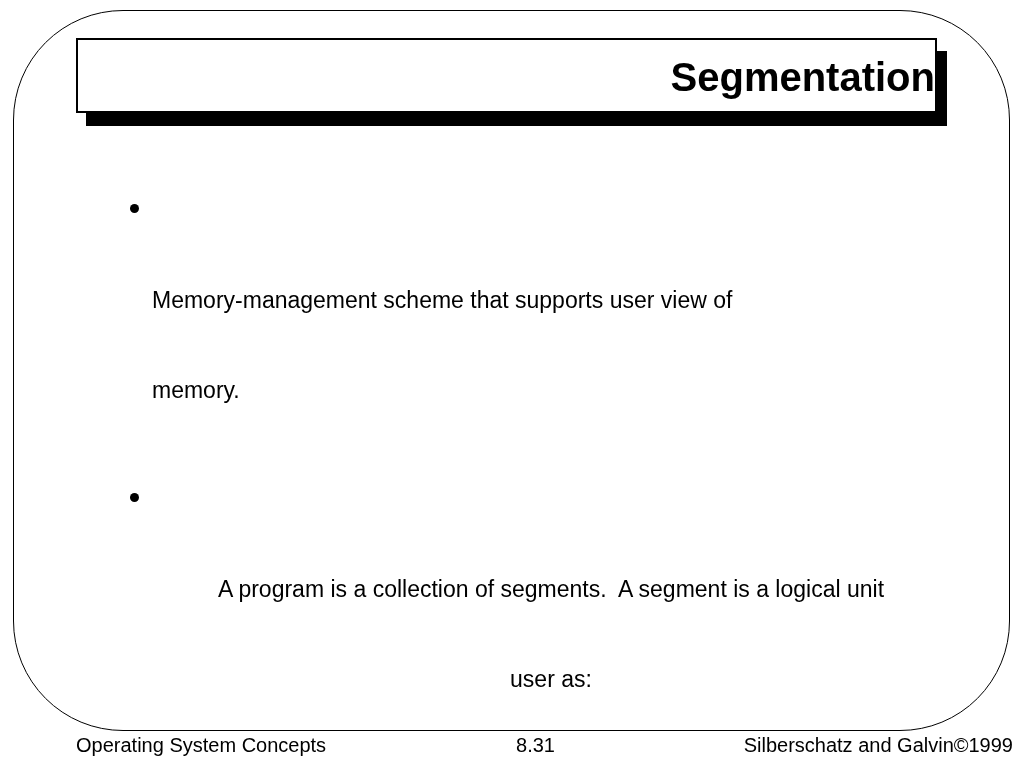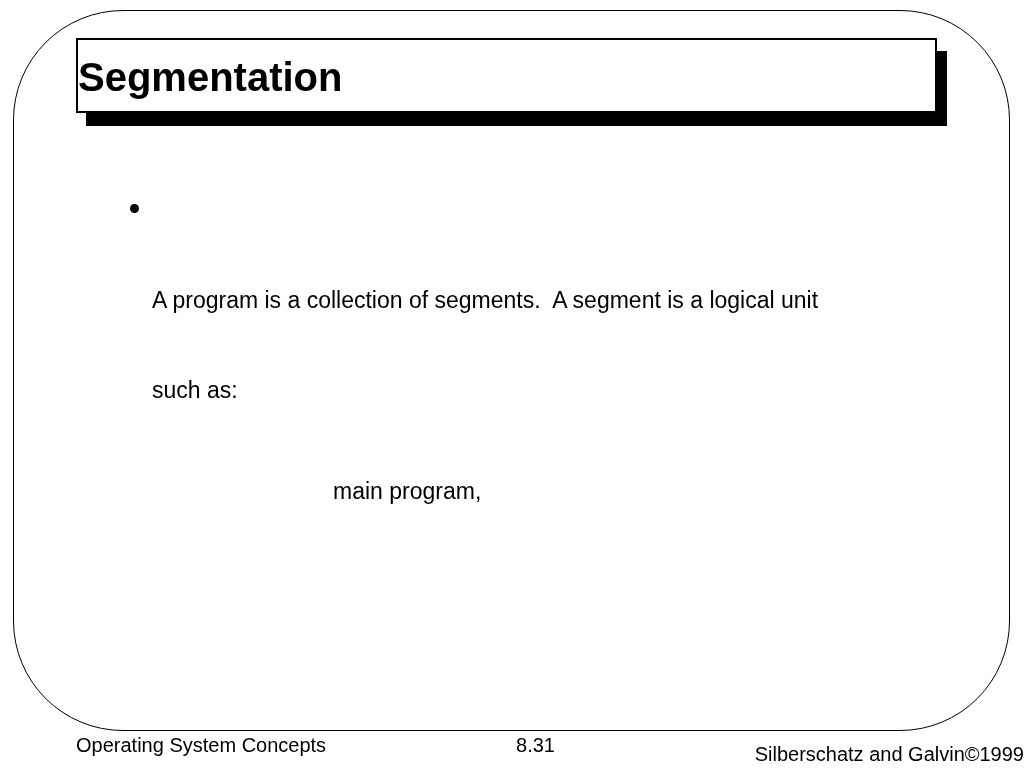--- a/index.html
+++ b/index.html
@@ -35,21 +35,21 @@
     left: 76px;
     top: 38px;
     width: 861px;
     height: 75px;
     background: #ffffff;
     border: 2px solid #000000;
     box-shadow: 10px 13px 0 0 #000000;
     box-sizing: border-box;
     display: flex;
     align-items: center;
-    justify-content: flex-start;
+    justify-content: flex-end;
   }
   .slide-title {
     font-size: 40px;
     font-weight: bold;
     line-height: 1;
     padding-top: 2px;
   }
   
   .content {
     position: absolute;
@@ -85,40 +85,45 @@
     left: 0;
     top: 735px;
     width: 1024px;
     height: 22px;
     font-size: 20px;
     line-height: 20px;
     padding-left: 32px;
   }
   .footer-left   { position: absolute; left: 76px;  top: 0; }
   .footer-center { position: absolute; left: 455px; top: 0; width: 100px; text-align: right; }
-  .footer-right  { position: absolute; right: 32px; top: 0; margin-top: 9px; }
+  .footer-right  { position: absolute; right: 43px; top: 0; }
 </style>
 </head>
 <body>
 
 <div class="slide">
 
   <div class="slide-border"></div>
 
   <div class="title-box">
     <div class="slide-title">Segmentation</div>
   </div>
 
   <div class="content">
 
+    <div class="bullet">
+      <span class="bullet-dot"></span>
+      <div class="bullet-line">Memory-management scheme that supports user view of</div>
+      <div class="bullet-line">memory.</div>
+    </div>
 
     <div class="bullet">
       <span class="bullet-dot"></span>
       <div class="bullet-line">A program is a collection of segments.  A segment is a logical unit</div>
-      <div class="bullet-line">such as:</div>
+      <div class="bullet-line">user as:</div>
     </div>
 
     <div class="segment-list">
       <div class="segment-item">main program,</div>
 
     </div>
 
   </div>
 
   <div class="footer">

